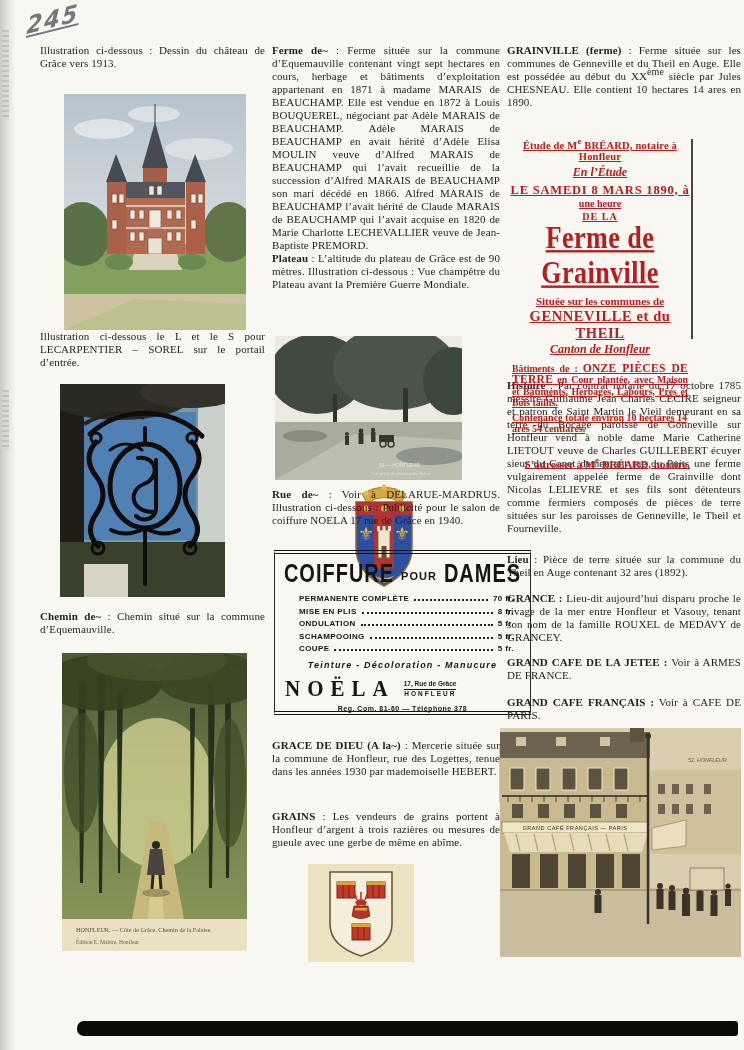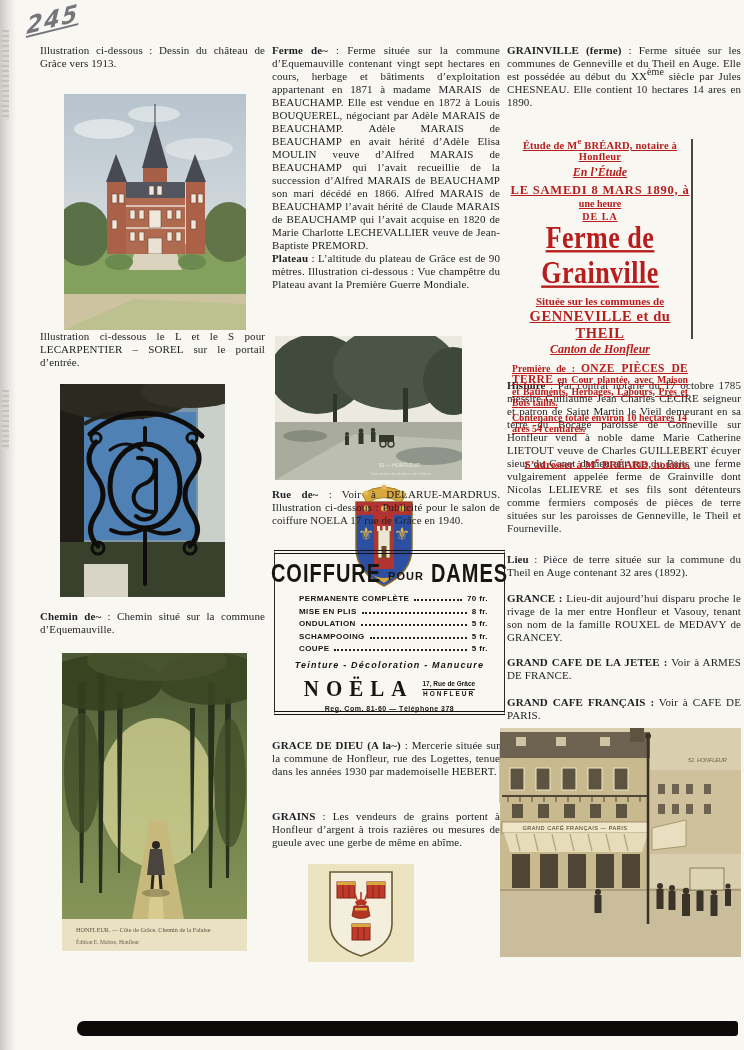--- a/index.html
+++ b/index.html
@@ -14,34 +14,34 @@
   .pencil{position:absolute;left:26px;top:6px;font-family:"DejaVu Sans",sans-serif;
      font-style:italic;font-size:23px;font-weight:bold;color:#55555e;opacity:.8;
      transform:rotate(-14deg) skewX(-18deg);letter-spacing:2px;text-decoration:underline;}
   
   .para{position:absolute;font-size:11px;line-height:13px;text-align:justify;letter-spacing:.1px;}
   .para .term{font-weight:bold;}
   .para sup{font-size:10px;line-height:0;}
   
   .pic{position:absolute;display:block;}
   
-  .ad{position:absolute;left:274px;top:550px;width:231px;height:165px;box-sizing:border-box;
+  .ad{position:absolute;left:274px;top:550px;width:257px;height:165px;box-sizing:border-box;
       border-top:4px double #15140f;border-bottom:4px double #15140f;
       border-left:1px solid #2a2822;border-right:1px solid #2a2822;
       font-family:"Liberation Sans",sans-serif;color:#17150f;padding:8px 10px 4px;z-index:3;}
   .ad-title{display:flex;align-items:baseline;justify-content:center;gap:7px;margin-bottom:9px;}
   .ad-title-big{font-size:20px;font-weight:bold;letter-spacing:1px;transform:scaleY(1.3);display:inline-block;}
   .ad-title-small{font-size:11px;font-weight:bold;letter-spacing:1px;}
   .ad-row{display:flex;align-items:baseline;font-size:8px;font-weight:bold;letter-spacing:.4px;
       margin:0 6px 3.5px 14px;}
   .ad-leader{flex:1;border-bottom:2px dotted #26241d;margin:0 5px 2px 5px;}
   .ad-price{white-space:nowrap;}
   .ad-services{font-size:9px;font-weight:bold;font-style:italic;text-align:center;
       letter-spacing:1.2px;margin:7px 0 6px;}
-  .ad-brandrow{display:flex;align-items:center;justify-content:center;gap:9px;}
+  .ad-brandrow{display:flex;align-items:center;gap:9px;}
   .ad-brand{font-family:"Liberation Serif",serif;font-size:21px;font-weight:bold;letter-spacing:7px;transform:scaleY(1.1);}
   .ad-addr{font-size:6.5px;font-weight:bold;line-height:8px;text-align:left;}
   .ad-addr .a1{border-bottom:1px solid #17150f;padding-bottom:1px;display:inline-block;}
   .ad-addr .a2{letter-spacing:2px;display:block;text-align:right;}
   .ad-footer{font-size:7px;font-weight:bold;text-align:center;margin-top:4px;letter-spacing:.5px;}
   
   .notice{position:absolute;left:510px;top:136px;width:180px;text-align:center;color:#b91c1c;z-index:2;text-decoration:underline;}
   .notice-rule{position:absolute;left:691px;top:139px;width:2px;height:200px;background:#4a4641;}
   .n-etude{font-size:10.5px;font-weight:bold;letter-spacing:.2px;}
   .n-title{font-size:17px;font-weight:bold;letter-spacing:3.5px;margin-top:7px;
@@ -349,21 +349,21 @@
   <div class="notice">
     <div class="n-etude"><span>Étude de M</span><sup>e</sup><span> BRÉARD, notaire à Honfleur</span></div>
     <div class="n-sub">En l’Étude</div>
     <div class="n-date">LE SAMEDI 8 MARS 1890, à</div>
     <div class="n-date2">une heure</div>
     <div class="n-dela">DE LA</div>
     <div class="n-farm">Ferme de Grainville</div>
     <div class="n-situee">Située sur les communes de</div>
     <div class="n-communes">GENNEVILLE et du THEIL</div>
     <div class="n-canton">Canton de Honfleur</div>
-    <div class="n-body"><span>Première de : </span><span class="big">ONZE PIÈCES DE TERRE</span><span> en Cour plantée, avec Maison et Bâtiments, Herbages, Labours, Prés et Bois taillis.</span></div>
+    <div class="n-body"><span>Bâtiments de : </span><span class="big">ONZE PIÈCES DE TERRE</span><span> en Cour plantée, avec Maison et Bâtiments, Herbages, Labours, Prés et Bois taillis.</span></div>
     <div class="n-cont">Contenance totale environ 10 hectares 14 ares 54 centiares.</div>
     <div class="n-adr"><span>S’adresser à M</span><sup>e</sup><span> BRÉARD, notaire.</span></div>
   </div>
   <div class="notice-rule"></div>
 
   <div class="para" style="left:507px;top:379px;width:234px;">
     <span class="term">Histoire</span><span> : Par contrat notarié du 17 octobre 1785 messire Guillaume Jean Charles CECIRE seigneur et patron de Saint Martin le Vieil demeurant en sa terre du Bocage paroisse de Gonneville sur Honfleur vend à noble dame Marie Catherine LIETOUT veuve de Charles GUILLEBERT écuyer sieur du Canet demeurant rue du Puits une ferme vulgairement appelée ferme de Grainville dont Nicolas LELIEVRE et ses fils sont détenteurs comme fermiers composés de pièces de terre situées sur les paroisses de Genneville, le Theil et Fourneville.</span>
   </div>
 
   <div class="para" style="left:507px;top:553px;width:234px;">

